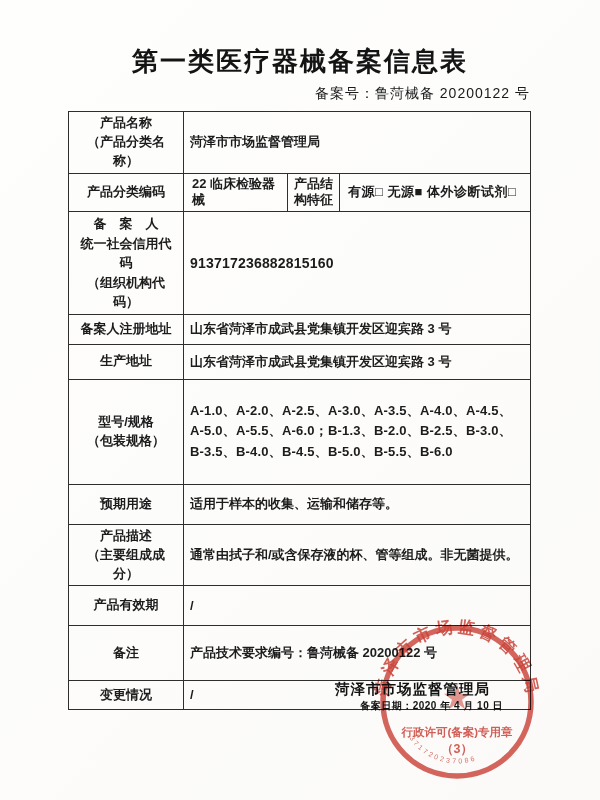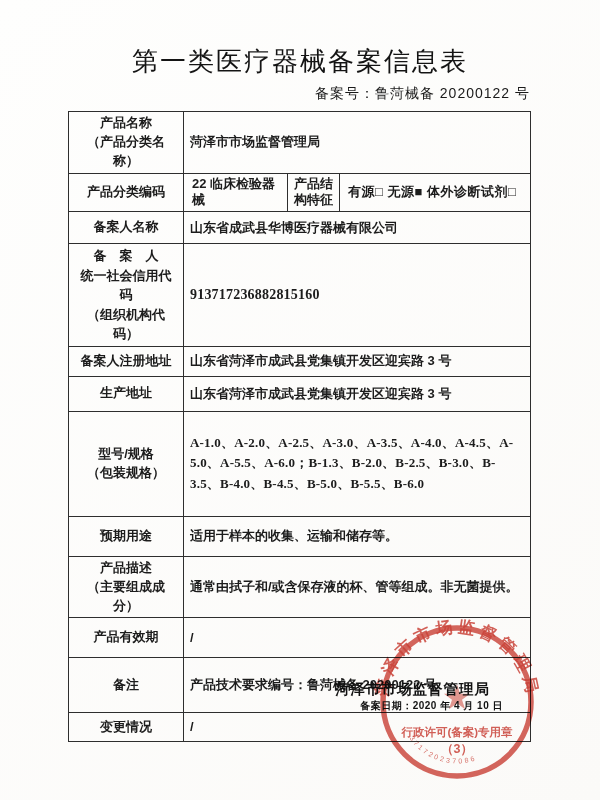--- a/index.html
+++ b/index.html
@@ -8,41 +8,41 @@
     background:#fdfdfb;
     font-family:"Liberation Sans","DejaVu Sans",sans-serif;
     color:#1d1d1d;
     position:relative;
     overflow:hidden;
   }
   .sheet{position:absolute;inset:0;background:linear-gradient(135deg,#fefefd 0%,#fbfaf8 100%);}
 
   .doc-title{
     position:absolute;top:44px;left:0;width:600px;
-    text-align:center;font-size:26px;font-weight:400;letter-spacing:2px;color:#141414;
+    text-align:center;font-size:26px;font-weight:700;letter-spacing:2px;color:#141414;
   }
   .record-no{
     position:absolute;top:85px;right:70px;
     font-size:14px;font-weight:400;letter-spacing:1px;color:#1a1a1a;
   }
 
   table.form{
     position:absolute;left:68px;top:111px;
     width:462px;border-collapse:collapse;table-layout:fixed;
   }
   table.form td{
     border:1.4px solid #2e2e2e;
     padding:2px 6px;
     font-size:13px;font-weight:600;color:#1c1c1c;
     vertical-align:middle;
     overflow:hidden;
   }
   td.lbl{text-align:center;white-space:pre-line;line-height:1.45;padding:2px 3px;margin-left:36px;}
   td.val{text-align:left;padding-left:13px;line-height:1.55;white-space:pre-line;}
-  td.val-mono{font-family:Liberation Serif, serif;font-weight:600;font-size:12.5px;letter-spacing:0.2px;line-height:1.6;}
+  td.val-mono{font-family:Liberation Sans, sans-serif;font-weight:600;font-size:12.5px;letter-spacing:0.2px;line-height:1.6;}
 
   
   .stamp{
     position:absolute;left:372px;top:617px;width:170px;height:170px;
     mix-blend-mode:multiply;opacity:0.88;pointer-events:none;z-index:3;
   }
   .stamp text{font-family:"Liberation Sans","DejaVu Sans",sans-serif;}
 
   .overlay-auth{
     position:absolute;top:680px;right:110px;
@@ -73,24 +73,20 @@
         <td class="lbl">产品名称
 （产品分类名称）</td>
         <td class="val" colspan="3">菏泽市市场监督管理局</td>
       </tr>
       <tr style="height:38px">
         <td class="lbl">产品分类编码</td>
         <td class="val" style="padding-left:8px;line-height:1.3">22 临床检验器械</td>
         <td class="lbl" style="line-height:1.3">产品结
 构特征</td>
         <td class="val" style="padding-left:8px;letter-spacing:0.5px">有源□ 无源■ 体外诊断试剂□</td>
-      </tr>
-      <tr style="height:32px">
-        <td class="lbl">备案人名称</td>
-        <td class="val" colspan="3">山东省成武县华博医疗器械有限公司</td>
       </tr>
       <tr style="height:63px">
         <td class="lbl" style="line-height:1.5">备　案　人
 统一社会信用代码
 （组织机构代码）</td>
         <td class="val val-mono" colspan="3" style="font-size:14px">913717236882815160</td>
       </tr>
       <tr style="height:30px">
         <td class="lbl">备案人注册地址</td>
         <td class="val" colspan="3">山东省菏泽市成武县党集镇开发区迎宾路 3 号</td>

